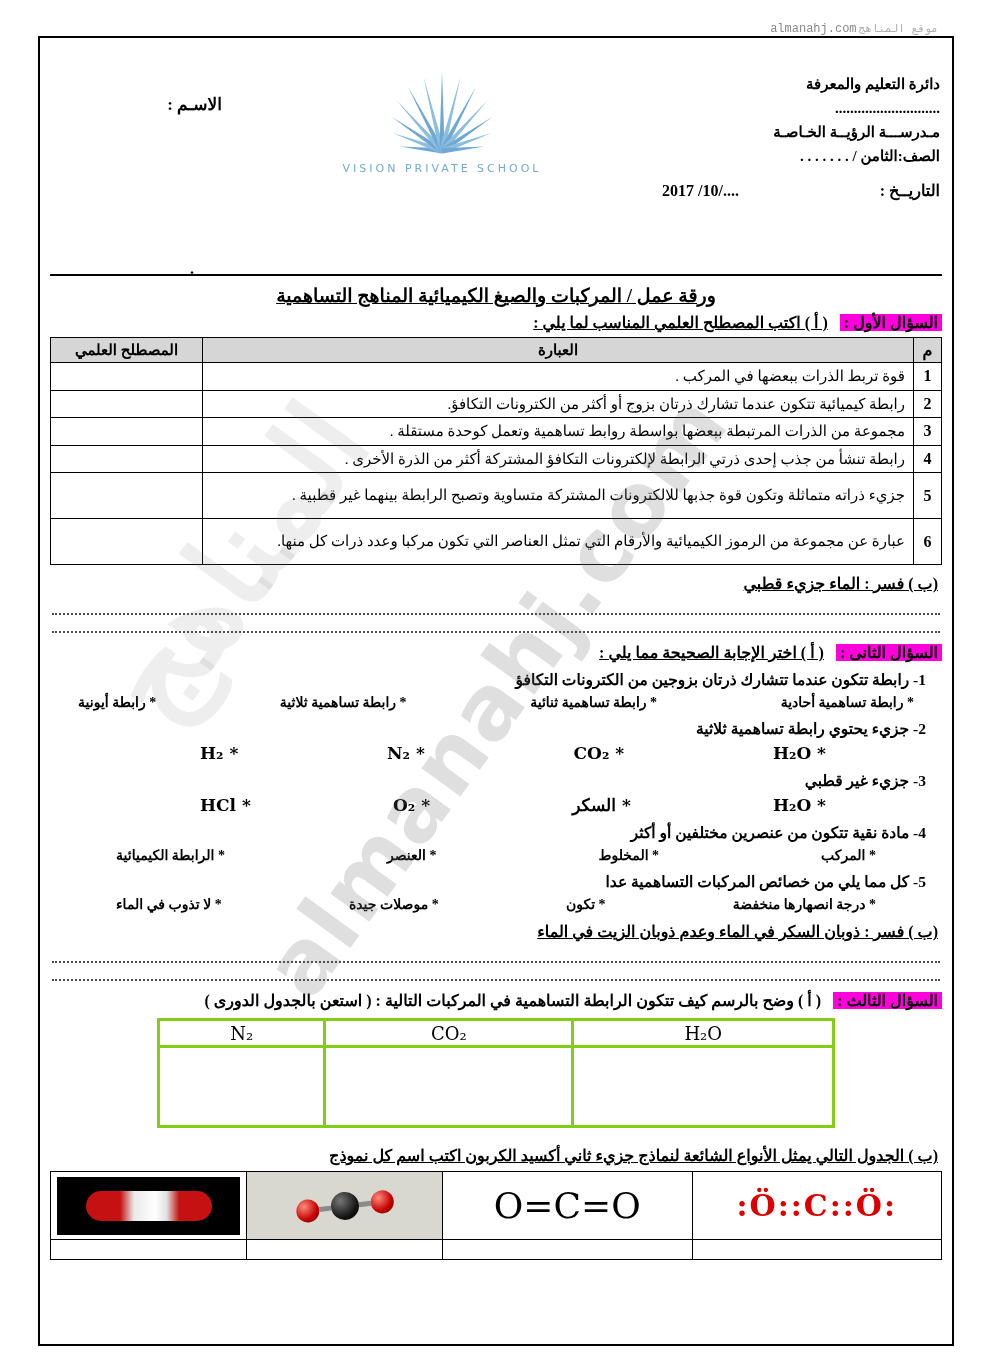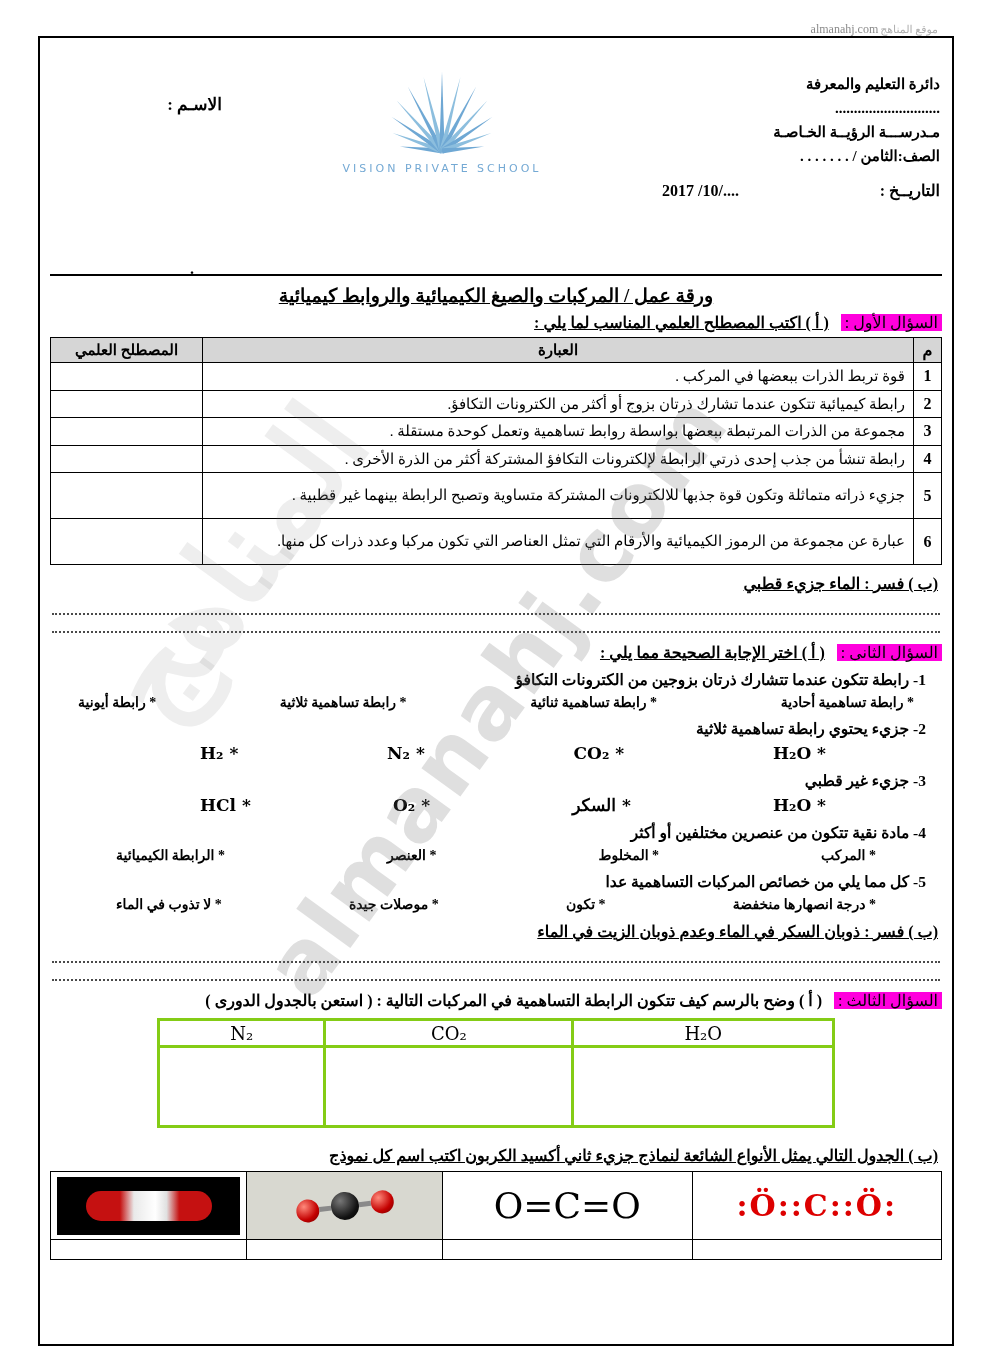--- a/index.html
+++ b/index.html
@@ -1,39 +1,39 @@
 <!DOCTYPE html>
 <html lang="ar"><head>
 <meta charset="utf-8">
 <style>
   * { margin:0; padding:0; box-sizing:border-box; }
   body { background:#fff; font-family:"Liberation Serif", serif; color:#000; }
   .page { position:relative; width:992px; height:1370px; background:#fff; overflow:hidden; margin:0 auto; }
   .frame { position:absolute; left:38px; top:36px; right:38px; bottom:24px; border:2px solid #000; padding:0 10px; overflow:hidden; background:#fff; }
 
   
-  .wm-top { position:absolute; top:22px; right:54px; font-size:12px; color:#8a8a8a; direction:ltr; z-index:6; font-family:Liberation Serif, serif; }
+  .wm-top { position:absolute; top:22px; right:54px; font-size:12px; color:#8a8a8a; direction:ltr; z-index:6; font-family:Liberation Mono, monospace; }
   .wm-top .ar { color:#b0b0b0; font-size:11px; margin-left:2px; }
   .wm-diag { position:absolute; top:47%; left:0; width:100%; text-align:center; transform:rotate(-54deg); font-size:88px; font-weight:bold; color:rgba(110,110,110,0.22); z-index:5; pointer-events:none; direction:ltr; font-family:"DejaVu Sans", sans-serif; letter-spacing:2px; }
   .wm-diag-ar { position:absolute; top:36%; left:6%; transform:rotate(-54deg); font-size:120px; font-weight:bold; color:rgba(120,120,120,0.13); z-index:4; pointer-events:none; }
 
   
   .header { display:flex; direction:ltr; border-bottom:2px solid #000; min-height:238px; padding:6px 2px 2px; }
   .name-block { width:170px; padding-top:50px; font-weight:bold; font-size:17px; direction:rtl; text-align:right; }
   .logo-block { flex:1; text-align:center; padding-top:12px; }
   .logo-ar { color:#3f87c0; font-weight:bold; font-size:15px; margin-top:-4px; }
   .logo-en { color:#74a9d4; font-size:11px; letter-spacing:3px; font-family:"DejaVu Sans", sans-serif; margin-top:2px; }
   .info-block { width:278px; direction:rtl; text-align:right; font-weight:bold; font-size:15px; line-height:1.6; padding-top:28px; }
   .date-row { display:flex; direction:rtl; justify-content:space-between; margin-top:10px; font-size:16px; }
   .period { position:absolute; left:150px; top:222px; font-weight:bold; font-size:16px; }
 
   
   .title { text-align:center; direction:rtl; font-weight:bold; font-size:19px; text-decoration:underline; margin:8px 0 4px; position:relative; z-index:1; }
   .qline { direction:rtl; font-size:16px; margin:6px 0 5px; position:relative; z-index:1; }
-  .qlabel { background:#ff00dd; font-weight:normal; padding:0 4px; }
+  .qlabel { background:#ff00dd; font-weight:bold; padding:0 4px; }
   .intro { font-weight:bold; margin-right:8px; }
   .intro.u { text-decoration:underline; }
 
   
   table { border-collapse:collapse; position:relative; z-index:1; }
   .q1table { width:100%; direction:rtl; font-size:15px; }
   .q1table th, .q1table td { border:1px solid #000; }
   .q1table th { background:#d6d6d6; font-weight:bold; text-align:center; height:25px; font-size:15px; }
   .q1table .num { width:28px; text-align:center; font-weight:bold; font-size:16px; }
   .q1table .term { width:152px; }
@@ -118,21 +118,21 @@
         <div>مـدرســـة الرؤيــة الخـاصـة</div>
         <div>الصف:الثامن / . . . . . . .</div>
         <div class="date-row">
           <span>التاريــخ :</span>
           <span>..../10/ 2017</span>
         </div>
       </div>
     </div>
     <div class="period">.</div>
 
-    <div class="title">ورقة عمل / المركبات والصيغ الكيميائية والروابط كيميائية</div>
+    <div class="title">ورقة عمل / المركبات والصيغ الكيميائية المناهج التساهمية</div>
 
     <div class="qline">
       <span class="qlabel">السؤال الأول :</span>
       <span class="intro u">( أ ) اكتب المصطلح العلمي المناسب لما يلي :</span>
     </div>
 
     <table class="q1table">
       <tbody>
           <tr>
         <th class="num">م</th>

